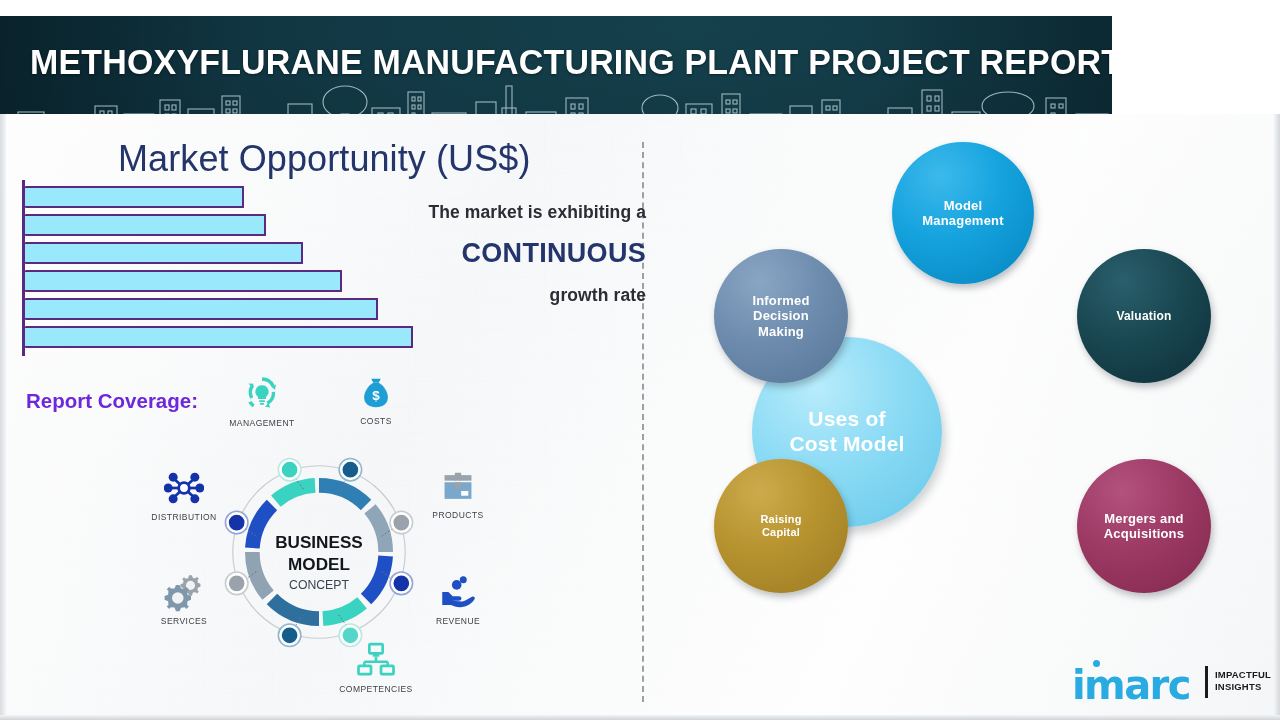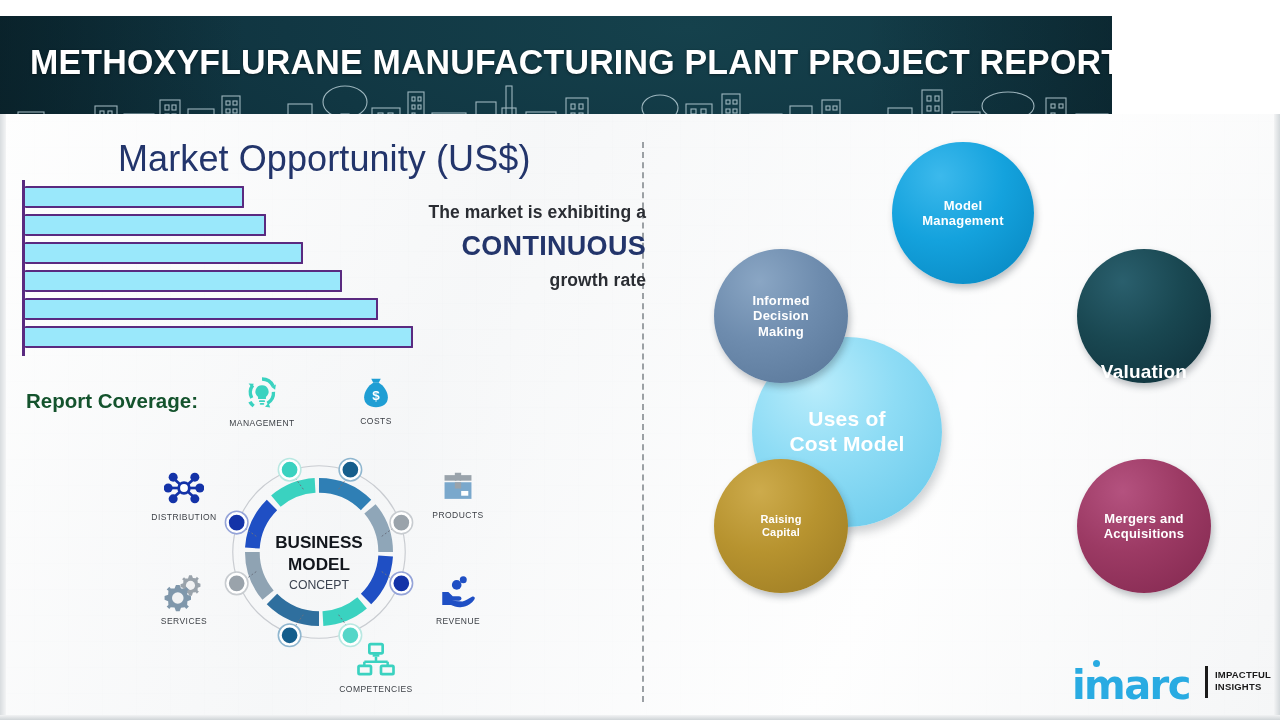--- a/index.html
+++ b/index.html
@@ -70,26 +70,26 @@
   .bar {
     position:absolute; left:3px; height:22px;
     background:#9ae8fb;
     border:2.5px solid #5a2a80;
     border-left:none;
     border-radius:1px;
   }
 
   .blurb { position:absolute; left:366px; top:88px; width:280px;text-align:right; }
   .blurb-l1 { font-size:17.5px; font-weight:bold; color:#2a2d33; letter-spacing:.1px; white-space:nowrap; }
-  .blurb-l2 { font-size:27px; font-weight:bold; color:#23356b; letter-spacing:.3px; margin-top:8px; white-space:nowrap; }
-  .blurb-l3 { font-size:17.5px; font-weight:bold; color:#2a2d33; margin-top:8px; letter-spacing:.1px; white-space:nowrap; }
+  .blurb-l2 { font-size:27px; font-weight:bold; color:#23356b; letter-spacing:.3px; margin-top:15px; white-space:nowrap; }
+  .blurb-l3 { font-size:17.5px; font-weight:bold; color:#2a2d33; margin-top:16px; letter-spacing:.1px; white-space:nowrap; }
 
   .rc-title {
     position:absolute; left:26px; top:275px;
-    font-size:20.5px; font-weight:bold; color:#14532d; white-space:nowrap;
+    font-size:20.5px; font-weight:bold; color:#6d28d9; white-space:nowrap;
   }
 
   .wheel-wrap { position:absolute; left:128px; top:258px; width:400px; height:338px; }
   .icon-cell { position:absolute; width:96px; text-align:center; }
   .icon-cell svg { display:block; margin:0 auto; }
   .icon-lbl {
     margin-top:4px; font-size:8.5px; color:#3b3f45; letter-spacing:.45px;
     font-family:"Liberation Sans", sans-serif; white-space:nowrap;
   }
 
@@ -109,23 +109,22 @@
     left:110px; top:223px; width:190px; height:190px;
     font-size:21px;
     background:radial-gradient(circle at 34% 26%, #b8ecfb 0%, #8edcf5 42%, #74cfee 78%, #63c3e4 100%);
     box-shadow:3px 6px 10px rgba(40,50,60,.22);
   }
   .node-risk {
     left:250px; top:28px; width:142px; height:142px; font-size:13px;
     background:radial-gradient(circle at 34% 24%, #3cb9ec 0%, #14a2dd 45%, #0b8fc9 80%, #0b82b8 100%);
   }
   .node-valuation {
-    left:435px; top:135px; width:134px; height:134px; font-size:19px;
+    left:435px; top:135px; width:134px; height:134px; font-size:12px;
     background:radial-gradient(circle at 34% 24%, #2a5f6d 0%, #194751 45%, #123741 80%, #0e2d35 100%);
-    align-items:flex-end;
   }
   .node-mna {
     left:435px; top:345px; width:134px; height:134px; font-size:13px;
     background:radial-gradient(circle at 34% 24%, #b4527f 0%, #9c3a64 45%, #8b2e56 80%, #7d284c 100%);
   }
   .node-budget {
     left:250px; top:447px; width:134px; height:134px; font-size:13px;
     background:radial-gradient(circle at 34% 24%, #c088bd 0%, #ab6ba7 45%, #9a5a96 80%, #8d5089 100%);
   }
   .node-raising {

